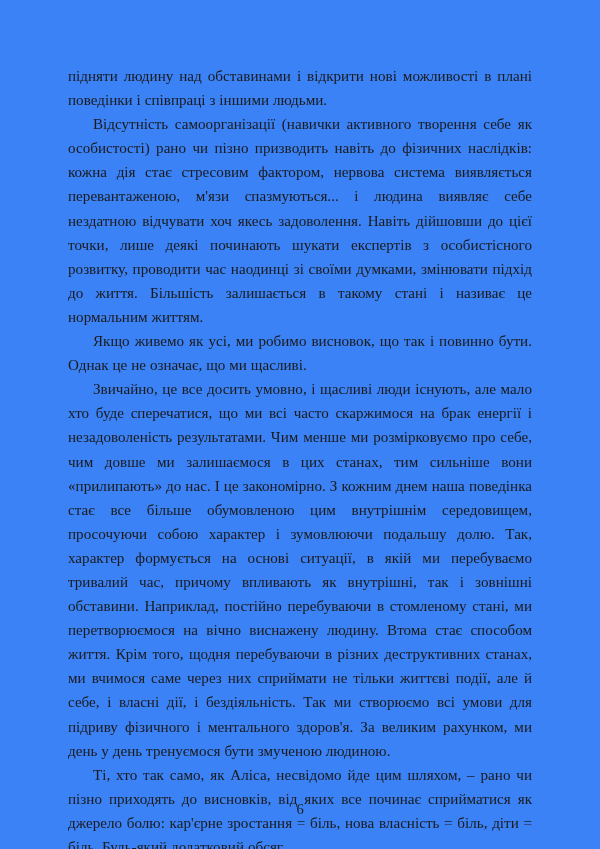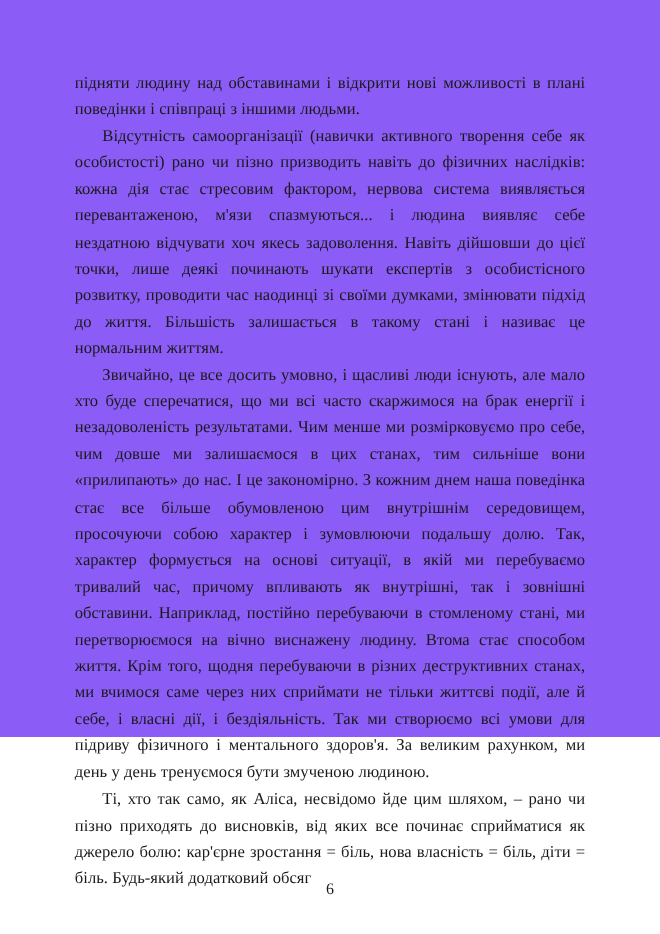--- a/index.html
+++ b/index.html
@@ -12,22 +12,22 @@
     width: 600px;
     height: 849px;
     font-family: "Liberation Serif", "DejaVu Serif", serif;
     color: #1a1a1a;
     -webkit-font-smoothing: antialiased;
   }
   .page {
     position: relative;
     box-sizing: border-box;
     width: 600px;
-    height: 670px;
-    background: #8b5cf6;
+    height: 849px;
+    background: #3b82f6;
     padding: 64px 40px 0 68px;
   }
   .text-body {
     width: 464px;
   }
   .para {
     margin: 0;
     text-align: justify;
     text-justify: inter-word;
     font-size: 15.1px;
@@ -54,19 +54,20 @@
   }
 </style>
 </head>
 <body>
 
 <div class="page">
 
   <div class="text-body">
     <p class="para cont">підняти людину над обставинами і відкрити нові можливості в плані поведінки і співпраці з іншими людьми.</p>
     <p class="para indent">Відсутність самоорганізації (навички активного творення себе як особистості) рано чи пізно призводить навіть до фізичних наслідків: кожна дія стає стресовим фактором, нервова система виявляється перевантаженою, м'язи спазмуються... і людина виявляє себе нездатною відчувати хоч якесь задоволення. Навіть дійшовши до цієї точки, лише деякі починають шукати експертів з особистісного розвитку, проводити час наодинці зі своїми думками, змінювати підхід до життя. Більшість залишається в такому стані і називає це нормальним життям.</p>
+    <p class="para indent">Якщо живемо як усі, ми робимо висновок, що так і повинно бути. Однак це не означає, що ми щасливі.</p>
     <p class="para indent">Звичайно, це все досить умовно, і щасливі люди існують, але мало хто буде сперечатися, що ми всі часто скаржимося на брак енергії і незадоволеність результатами. Чим менше ми розмірковуємо про себе, чим довше ми залишаємося в цих станах, тим сильніше вони «прилипають» до нас. І це закономірно. З кожним днем наша поведінка стає все більше обумовленою цим внутрішнім середовищем, просочуючи собою характер і зумовлюючи подальшу долю. Так, характер формується на основі ситуації, в якій ми перебуваємо тривалий час, причому впливають як внутрішні, так і зовнішні обставини. Наприклад, постійно перебуваючи в стомленому стані, ми перетворюємося на вічно виснажену людину. Втома стає способом життя. Крім того, щодня перебуваючи в різних деструктивних станах, ми вчимося саме через них сприймати не тільки життєві події, але й себе, і власні дії, і бездіяльність. Так ми створюємо всі умови для підриву фізичного і ментального здоров'я. За великим рахунком, ми день у день тренуємося бути змученою людиною.</p>
     <p class="para indent">Ті, хто так само, як Аліса, несвідомо йде цим шляхом, – рано чи пізно приходять до висновків, від яких все починає сприйматися як джерело болю: кар'єрне зростання = біль, нова власність = біль, діти = біль. Будь-який додатковий обсяг</p>
   </div>
 
   <div class="page-number">6</div>
 
 </div>
 
 </body></html>

